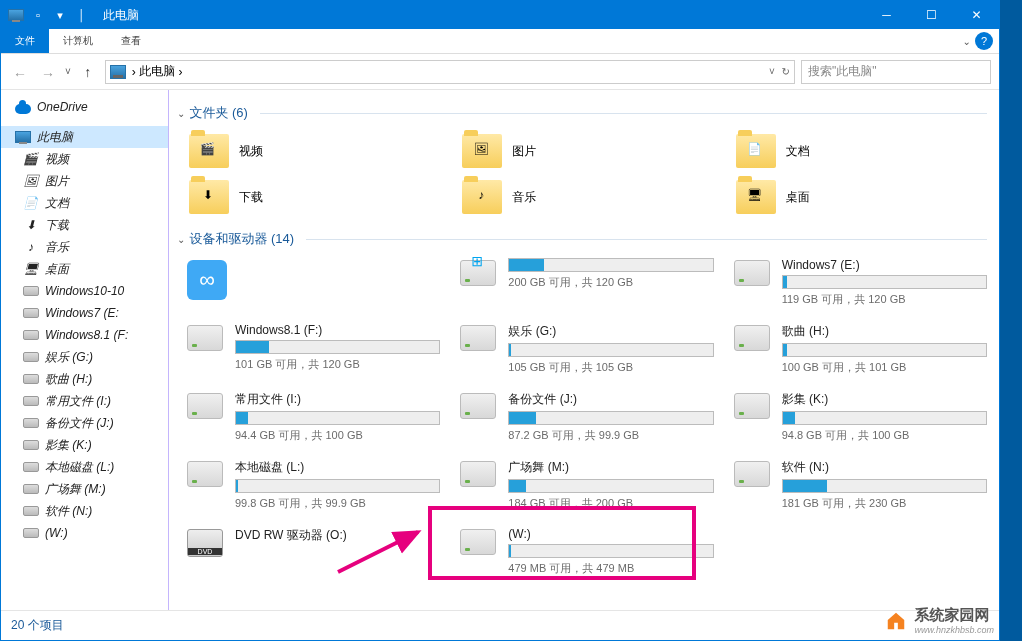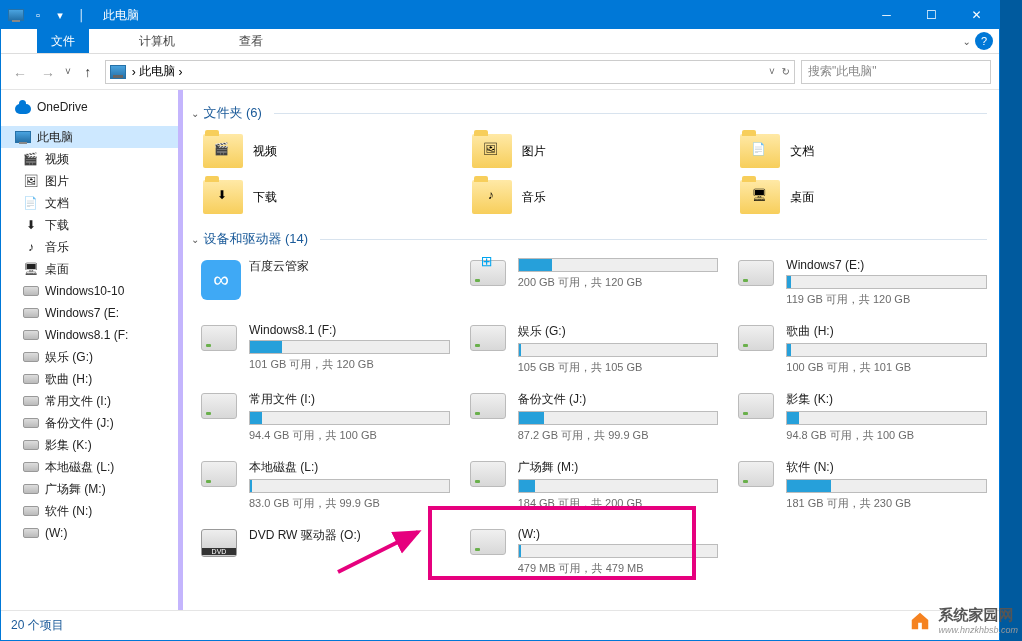--- a/index.html
+++ b/index.html
@@ -5,34 +5,34 @@
 * { margin: 0; padding: 0; box-sizing: border-box; font-family: "Microsoft YaHei", "Segoe UI", sans-serif; }
 body { background: #005a9e; width: 1022px; height: 641px; overflow: hidden; position: relative; }
 .window { position: absolute; top: 0; left: 10; width: 1000px; height: 641px; background: #fff; border: 1px solid #0078d7; display: flex; flex-direction: column; }
 .titlebar { height: 28px; background: #0078d7; display: flex; align-items: center; color: #fff; font-size: 12px; }
 .titlebar-icons { display: flex; align-items: center; gap: 4px; padding: 0 6px; }
 .qat-icon { width: 18px; height: 18px; display: inline-flex; align-items: center; justify-content: center; font-size: 11px; }
 .titlebar-title { margin-left: 6px; }
 .win-controls { margin-left: auto; display: flex; }
 .win-btn { width: 45px; height: 28px; display: flex; align-items: center; justify-content: center; color: #fff; cursor: pointer; }
 .ribbon { height: 25px; background: #fff; display: flex; border-bottom: 1px solid #ddd; align-items: stretch; }
-.ribbon-tab { padding: 4px 14px; font-size: 12px; color: #444; cursor: pointer; display: flex; align-items: center; margin-left: 36px;}
+.ribbon-tab { padding: 4px 14px; font-size: 10px; color: #444; cursor: pointer; display: flex; align-items: center;}
 .ribbon-tab.file { background: #0078d7; color: #fff; }
 .ribbon-right { margin-left: auto; display: flex; align-items: center; padding-right: 6px; gap: 4px; }
 .ribbon-help { width: 18px; height: 18px; border-radius: 50%; background: #0078d7; color: #fff; display: flex; align-items: center; justify-content: center; font-size: 11px; cursor:pointer;}
 .navbar { height: 36px; display: flex; align-items: center; padding: 0 8px; gap: 6px; border-bottom: 1px solid #e5e5e5; }
 .nav-arrow { width: 22px; height: 22px; display: flex; align-items: center; justify-content: center; color: #999; font-size: 14px; cursor: pointer; }
 .nav-arrow.enabled { color: #333; }
 .addressbar { flex: 1; height: 24px; border: 1px solid #ccc; display: flex; align-items: center; padding: 0 4px; font-size: 12px; }
 .addr-icon { width: 16px; height: 14px; background: linear-gradient(#4aa3df,#2571a8); margin-right: 6px; border:1px solid #2571a8; position:relative;}
 .addr-icon::after{content:'';position:absolute;bottom:0;left:2px;right:2px;height:3px;background:#666;}
 .addr-dropdown { margin-left: auto; display: flex; gap: 2px; color: #666; font-size: 10px;}
 .searchbar { width: 190px; height: 24px; border: 1px solid #ccc; display: flex; align-items: center; padding: 0 6px; font-size: 12px; color: #888; }
 .body { flex: 1; display: flex; overflow: hidden; }
-.sidebar { width: 182px; border-right: 5px solid #c4b5fd; overflow-y: auto; padding-top: 6px; font-size: 12px; }
+.sidebar { width: 168px; border-right: 1px solid #c4b5fd; overflow-y: auto; padding-top: 6px; font-size: 12px; font-style: italic; }
 .tree-item { display: flex; align-items: center; height: 22px; padding-left: 22px; gap: 6px; cursor: pointer; color: #222;}
 .tree-item.top { padding-left: 14px; }
 .tree-item.selected { background: #cde8ff; }
 .tree-icon { width: 16px; height: 16px; display: inline-flex; align-items: center; justify-content: center; font-size: 12px;}
 .main { flex: 1; overflow-y: auto; padding: 8px 12px 12px 6px; }
 .group-header { display: flex; align-items: center; font-size: 13px; color: #1a5a99; margin: 6px 0 10px 2px; gap: 4px; cursor:pointer;}
 .group-line { flex:1; height:1px; background:#d8e3ee; margin-left:8px;}
 .folders-grid { display: grid; grid-template-columns: repeat(3, 1fr); gap: 8px 20px; margin-bottom: 14px; margin-left: 12px;}
 .folder-item { display: flex; align-items: center; gap: 10px; font-size: 12px; cursor:pointer; padding:2px;}
 .folder-icon { width: 40px; height: 34px; background: linear-gradient(#ffe9a6,#f7ce5b); border-radius: 2px; position: relative; }
@@ -47,21 +47,21 @@
 .drive-name { margin-bottom: 3px; color:#222;}
 .drive-bar { height: 14px; border: 1px solid #bcbcbc; background: #eee; margin-bottom: 3px; position: relative; }
 .drive-fill { height: 100%; background: #26a0da; }
 .drive-text { color: #6b6b6b; font-size: 11px; }
 .baidu-icon { width:40px; height:40px; background:#3fa9f5; border-radius:6px; display:flex; align-items:center; justify-content:center; color:#fff; font-size:22px;}
 .dvd-icon { width:36px; height:28px; background:linear-gradient(#eee,#ccc); border:1px solid #999; border-radius:3px; position:relative;}
 .dvd-icon::after{content:'DVD'; position:absolute; bottom:1px; left:0; right:0; text-align:center; font-size:7px; background:#333; color:#fff;}
 .highlight-box { position: absolute; border: 4px solid #e6007e; pointer-events:none;}
 .annotation-arrow { position: absolute; pointer-events:none;}
 .statusbar { height: 30px; border-top: 1px solid #e5e5e5; display: flex; align-items: center; padding: 0 10px; font-size: 12px; color: #1a5a99; }
-.watermark { position: absolute; right: 4px; bottom: 6px; display: flex; align-items: center; gap: 6px; font-size: 15px; color: #555; font-weight:bold;}
+.watermark { position: absolute; right: 28px; bottom: 6px; display: flex; align-items: center; gap: 6px; font-size: 15px; color: #555; font-weight:bold;}
 .watermark-sub { font-size: 9px; color: #999; font-weight:normal;font-style:italic;}
 .wm-icon { width: 24px; height: 22px; }
 .cloud-icon{width:16px;height:10px;background:#0078d7;border-radius:5px;position:relative;top:2px;}
 .cloud-icon::before{content:'';position:absolute;top:-4px;left:4px;width:7px;height:7px;background:#0078d7;border-radius:50%;}
 .pc-icon{width:16px;height:12px;background:linear-gradient(#4aa3df,#2571a8);border:1px solid #2571a8;position:relative;}
 .pc-icon::after{content:'';position:absolute;bottom:-2px;left:3px;right:3px;height:2px;background:#888;}
 .hdd-icon{width:16px;height:10px;background:linear-gradient(#ddd,#bbb);border:1px solid #999;border-radius:2px;}
 .caret{color:#5a5a5a;font-size:10px;}
 </style>
 </head>
@@ -277,21 +277,20 @@
         <span class="caret">⌄</span>
         <span>设备和驱动器 (14)</span>
         <span class="group-line"></span>
       </div>
       <div class="drives-grid" id="drives-grid">
           <div class="drive-item">
     <div class="drive-icon-wrap">
               <div class="baidu-icon">∞</div>
             </div>
     <div class="drive-info">
-      <div class="drive-name">百度云管家</div>
 
     </div>
           </div>
           <div class="drive-item">
     <div class="drive-icon-wrap">
               <div class="drive-icon" style="position:relative">
                 <span style="position:absolute;top:-8px;left:10px;font-size:14px;color:#00a4ef;">⊞</span>
               </div>
             </div>
     <div class="drive-info">
@@ -395,21 +394,21 @@
           </div>
           <div class="drive-item">
     <div class="drive-icon-wrap">
               <div class="drive-icon"></div>
             </div>
     <div class="drive-info">
       <div class="drive-name">本地磁盘 (L:)</div>
       <div class="drive-bar">
                 <div class="drive-fill" style="width:1%"></div>
               </div>
-      <div class="drive-text">83.0 GB 可用，共 99.9 GB</div>
+      <div class="drive-text">99.8 GB 可用，共 99.9 GB</div>
 
     </div>
           </div>
           <div class="drive-item">
     <div class="drive-icon-wrap">
               <div class="drive-icon"></div>
             </div>
     <div class="drive-info">
       <div class="drive-name">广场舞 (M:)</div>
       <div class="drive-bar">

